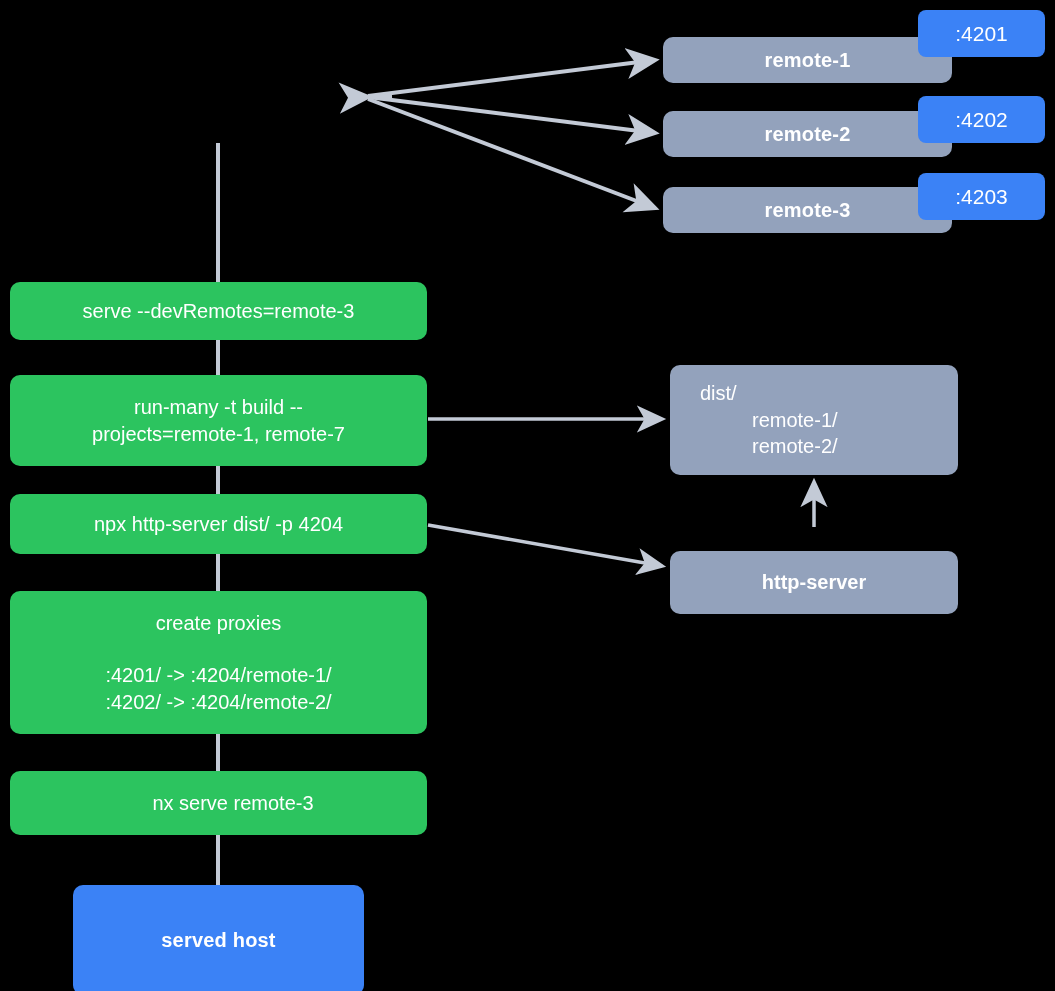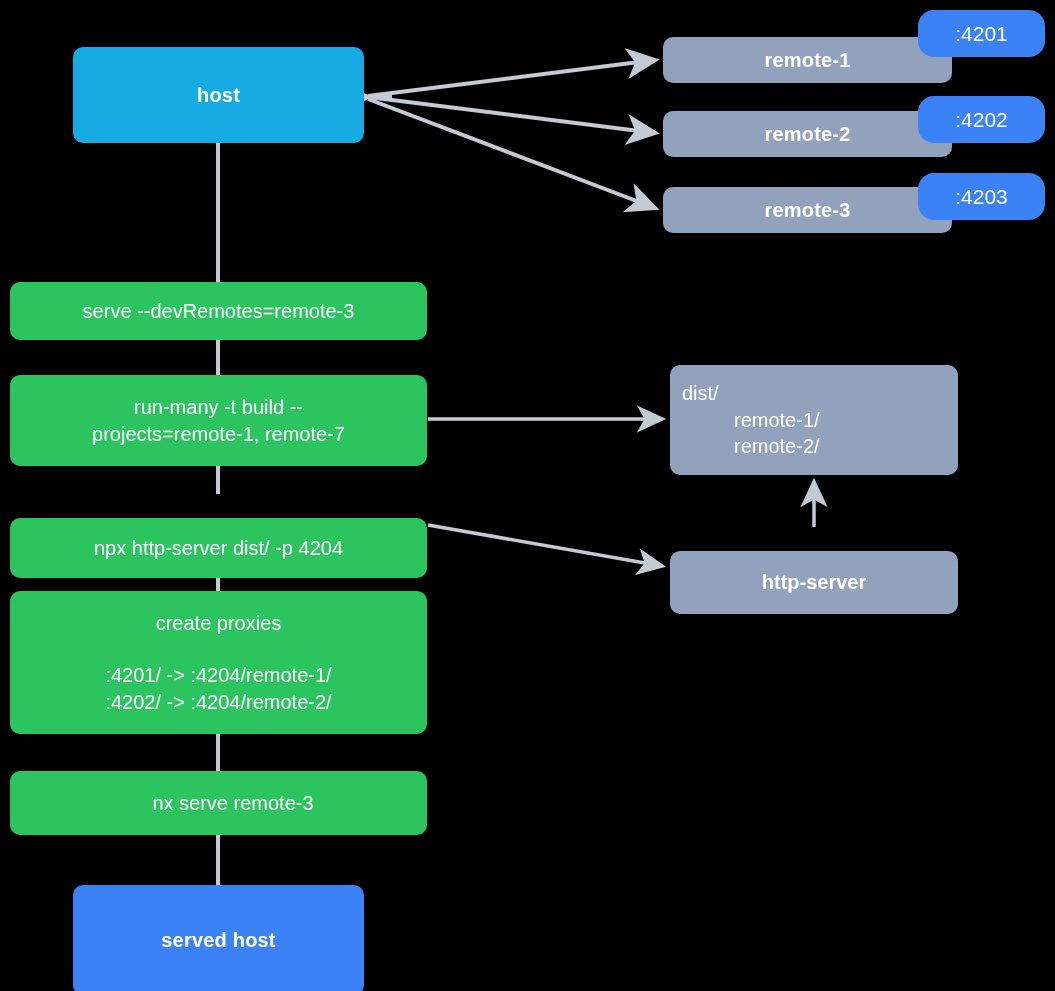--- a/index.html
+++ b/index.html
@@ -60,32 +60,32 @@
     background: #2CC45F;
     font-weight: normal;
     font-size: 20px;
     text-align: center;
   }
   .badge {
     position: absolute;
     box-sizing: border-box;
     background: #3B82F6;
     color: #ffffff;
-    border-radius: 16px;
+    border-radius: 8px;
     display: flex;
     align-items: center;
     justify-content: center;
     font-size: 21px;
     font-weight: normal;
     z-index: 5;
   }
   .dist-lines {
     width: 100%;
     text-align: left;
-    padding-left: 12px;
+    padding-left: 30px;
     box-sizing: border-box;
   }
   .dist-lines .l1 { display: block; }
   .dist-lines .l2 { display: block; padding-left: 52px; }
   .proxy-title { margin-bottom: 26px; }
   .proxy-line { display: block; }
   svg.edges {
     position: absolute;
     left: 0;
     top: 0;
@@ -132,23 +132,20 @@
     <path class="conn-stroke" d="M218,734 L218,771"></path>
     <path class="conn-stroke" d="M218,835 L218,885"></path>
 
     <path class="conn-stroke-thin" d="M428,419 L662,419" marker-end="url(#ah)"></path>
 
     <path class="conn-stroke-thin" d="M428,525 L662,566" marker-end="url(#ah)"></path>
 
     <path class="conn-stroke-thin" d="M814,527 L814,482" marker-end="url(#ah)"></path>
   </svg>
 
-  <div class="node node-host" style="left:73px; top:47px; width:291px; height:96px;">
-    <span>host</span>
-  </div>
 
   <div class="node node-remote" style="left:663px; top:37px; width:289px; height:46px;">
     <span>remote-1</span>
   </div>
   <div class="badge" style="left:918px; top:10px; width:127px; height:47px;">
     <span>:4201</span>
   </div>
 
   <div class="node node-remote" style="left:663px; top:111px; width:289px; height:46px;">
     <span>remote-2</span>
@@ -166,21 +163,21 @@
 
   <div class="node node-green" style="left:10px; top:282px; width:417px; height:58px;">
     <span>serve --devRemotes=remote-3</span>
   </div>
 
   <div class="node node-green" style="left:10px; top:375px; width:417px; height:91px;">
     <span>run-many -t build --</span>
     <span>projects=remote-1, remote-7</span>
   </div>
 
-  <div class="node node-green" style="left:10px; top:518px; width:417px; height:60px;">
+  <div class="node node-green" style="left:10px; top:494px; width:417px; height:60px;">
     <span>npx http-server dist/ -p 4204</span>
   </div>
 
   <div class="node node-green" style="left:10px; top:591px; width:417px; height:143px;">
     <span class="proxy-title">create proxies</span>
     <span class="proxy-line">:4201/ -&gt; :4204/remote-1/</span>
     <span class="proxy-line">:4202/ -&gt; :4204/remote-2/</span>
   </div>
 
   <div class="node node-green" style="left:10px; top:771px; width:417px; height:64px;padding-left:29px;">

